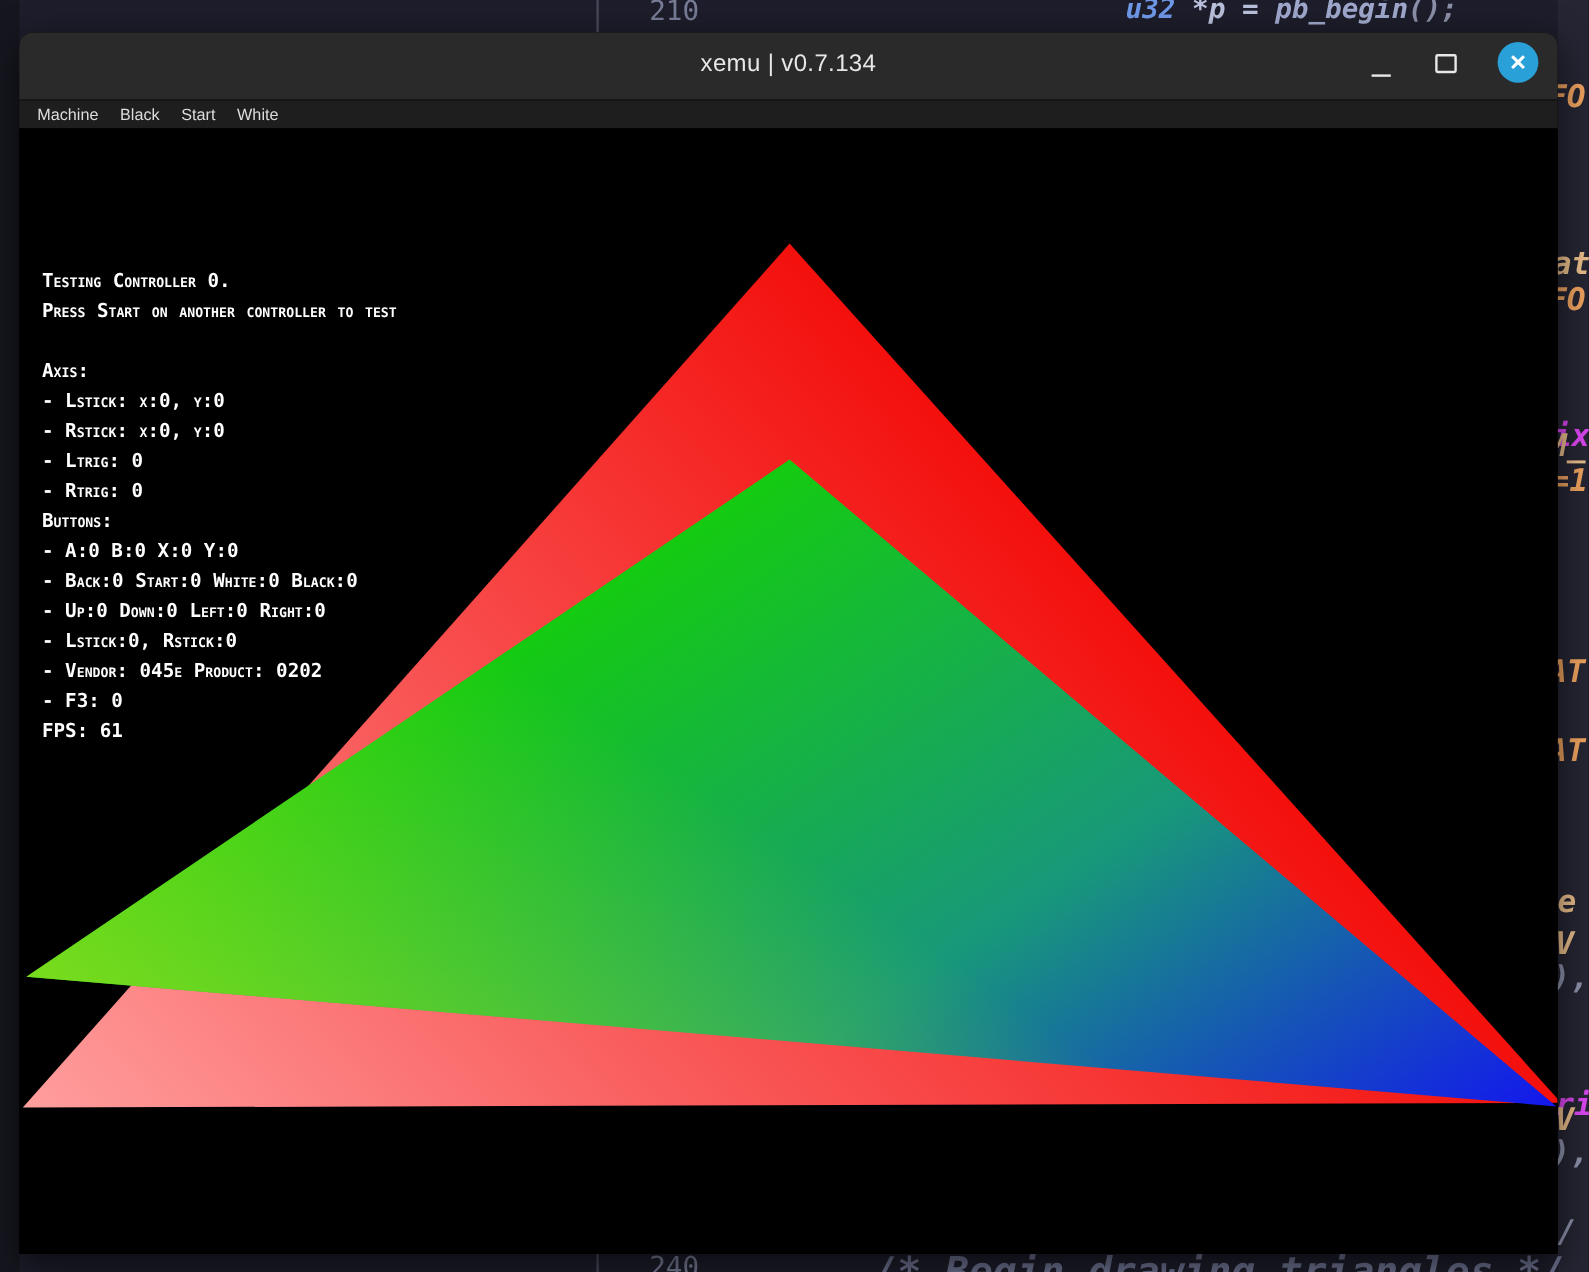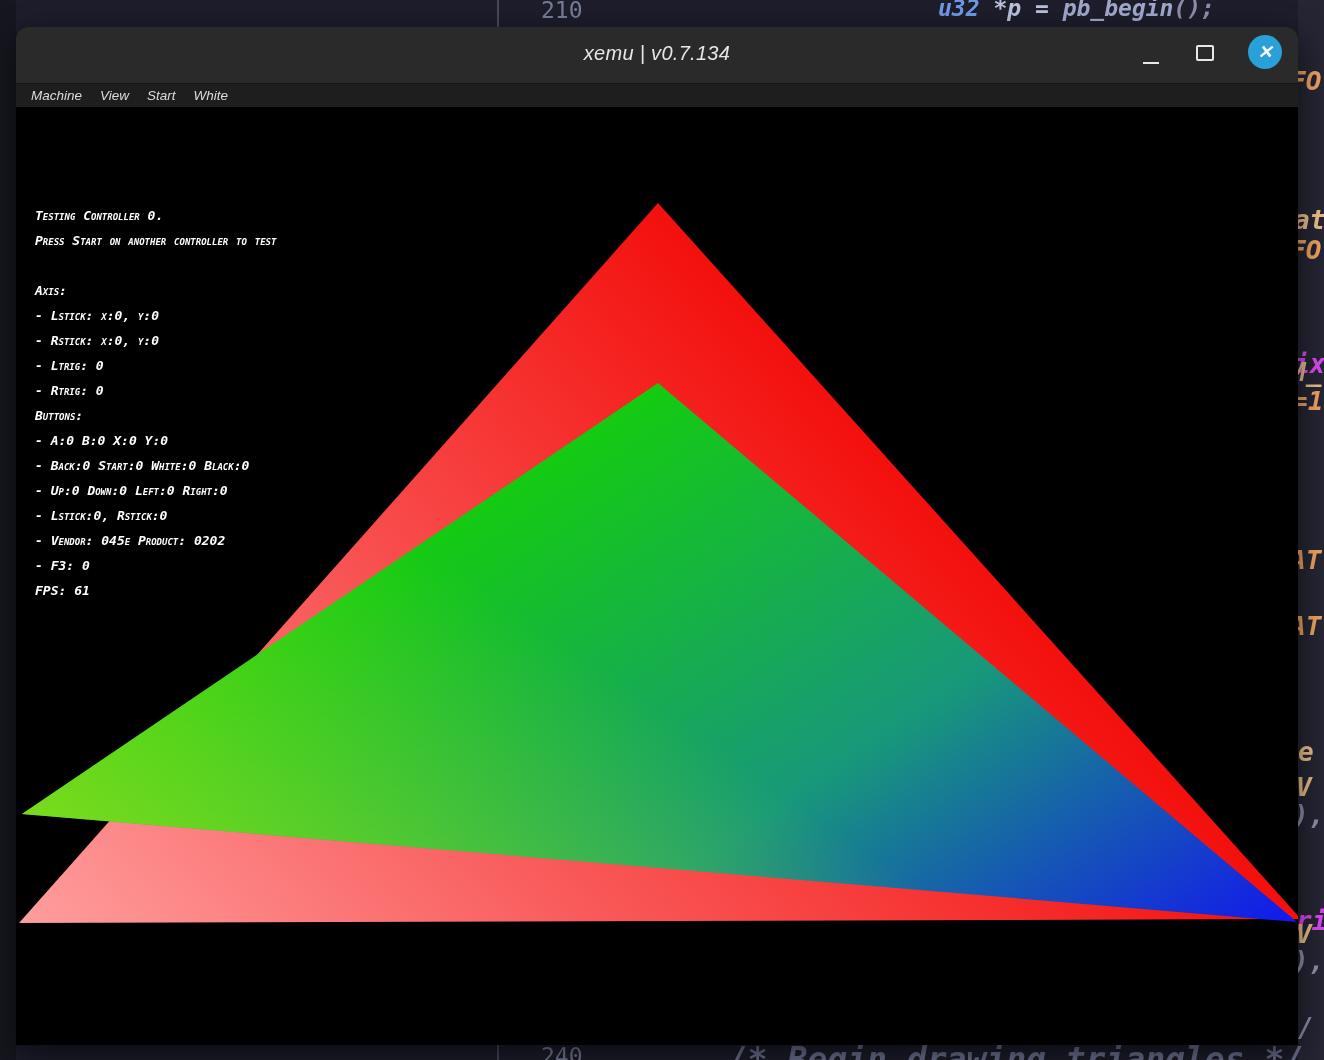--- a/index.html
+++ b/index.html
@@ -22,21 +22,20 @@
   .tok-lav{color:#d946ef;margin-top:24px;}
   .tok-gray{color:#8b90a8;}
   .tok-blue{color:#6f98e8;}
   .tok-light{color:#b9c0da;}
   .tok-fn{color:#9fa8cc;}
   
   .xemu-window{
     position:absolute;left:16px;top:27px;width:1282px;height:1018px;
     border-radius:12px 12px 0 0;background:#000;
     box-shadow:0 10px 30px rgba(0,0,0,.6);
-    font-style:italic;
   }
   .titlebar{
     position:absolute;left:0;top:0;width:100%;height:56px;
     background:#2a2a2a;border-radius:12px 12px 0 0;
   }
   .title{
     position:absolute;left:0;right:0;top:15px;text-align:center;
     color:#e6e6e6;font-size:20px;letter-spacing:.3px;
   }
   .btn-min{position:absolute;right:139px;top:35px;width:16px;height:2px;background:#e8e8e8;cursor:default;}
@@ -50,23 +49,23 @@
     position:absolute;left:0;top:56px;width:100%;height:24px;
     background:#1e1e1e;border-top:1px solid #151515;box-sizing:border-box;
     display:flex;align-items:center;color:#dddddd;font-size:13.5px;
   }
   .menu-item{padding:0 9px;height:100%;display:flex;align-items:center;}
   .menu-item:first-child{margin-left:6px;}
   
   .viewport{position:absolute;left:0;top:80px;width:1282px;height:938px;background:#000;overflow:hidden;}
   .tri-svg{position:absolute;left:0;top:0;}
   .screen-text{
-    position:absolute;left:19px;top:96px;
+    position:absolute;left:19px;top:114px;
     color:#ffffff;font-family:"DejaVu Sans Mono", monospace;
-    font-size:13px;font-weight:bold;font-variant:small-caps;
+    font-size:16px;font-weight:bold;font-variant:small-caps;
     line-height:25px;white-space:pre;
   }
 </style>
 </head>
 <body>
 
 <div class="ed-left-strip"></div>
 <div class="ed-right-strip"></div>
 <div class="ed-gutter-line"></div>
 
@@ -98,21 +97,21 @@
     <div class="title">xemu | v0.7.134</div>
     <div class="btn-min" title="Minimize"></div>
     <div class="btn-max" title="Maximize"></div>
     <div class="btn-close" title="Close">
         <span>✕</span>
       </div>
   </div>
 
   <div class="menubar">
     <div class="menu-item">Machine</div>
-    <div class="menu-item">View</div>
+    <div class="menu-item">Black</div>
     <div class="menu-item">Start</div>
     <div class="menu-item">White</div>
   </div>
 
   <div class="viewport">
     <svg class="tri-svg" width="1282" height="938" viewBox="0 0 1282 938">
       <defs>
         <linearGradient id="gradRed" gradientUnits="userSpaceOnUse" x1="3" y1="816" x2="715" y2="178">
           <stop offset="0" stop-color="#ff9e9e"></stop>
           <stop offset="0.45" stop-color="#f95a5a"></stop>

